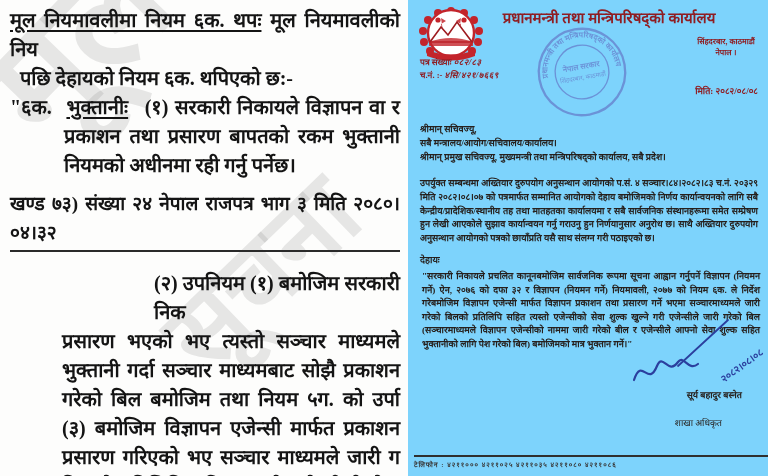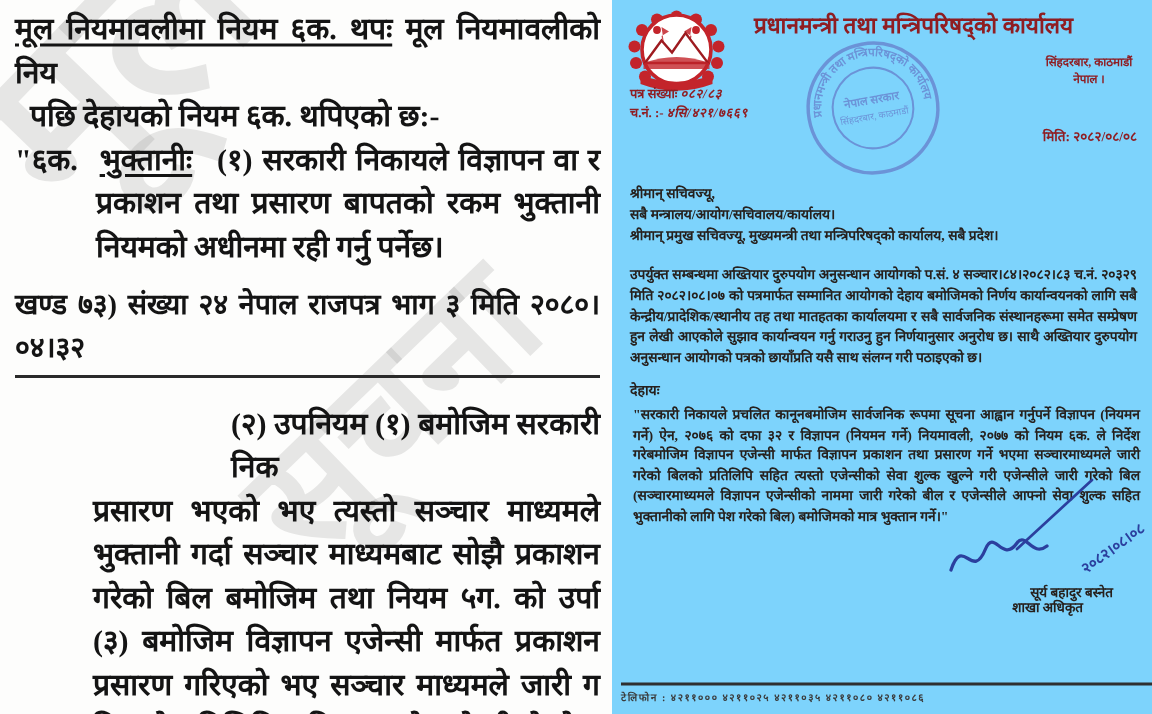--- a/index.html
+++ b/index.html
@@ -45,21 +45,21 @@
   .body-par{position:absolute;left:12px;right:10px;top:177px;font-size:9.2px;line-height:13.8px;
             text-align:justify;font-weight:600;}
   .dehaya{position:absolute;left:12px;top:253px;font-size:9.4px;font-weight:700;}
   .quote-par{position:absolute;left:14px;right:8px;top:270px;font-size:9.2px;line-height:13.6px;
              text-align:justify;font-weight:600;}
   .sign-block{position:absolute;right:4px;top:344px;width:170px;height:80px;}
   .sign-svg{position:absolute;right:34px;top:4px;width:100px;height:44px;overflow:visible;}
   .sign-date{position:absolute;right:-2px;top:14px;font-size:10px;color:#2b3f9e;font-weight:700;
              transform:rotate(-36deg);white-space:nowrap;}
   .signer-name{position:absolute;right:22px;top:44px;font-size:9px;font-weight:700;text-align:right;}
-  .signer-title{position:absolute;right:42px;top:54px;font-size:9px;font-weight:700;}
+  .signer-title{position:absolute;right:42px;top:72px;font-size:9px;font-weight:400;}
   .footer{position:absolute;left:6px;right:0;top:455px;border-top:2px solid #2f2f2f;padding-top:3px;
           font-size:6.8px;letter-spacing:1px;color:#3a3a3a;white-space:nowrap;font-weight:700;}
 </style>
 </head>
 <body>
 
 <div class="canvas">
 
   <div class="left-page">
     <div class="wm wm1">मूल</div>

